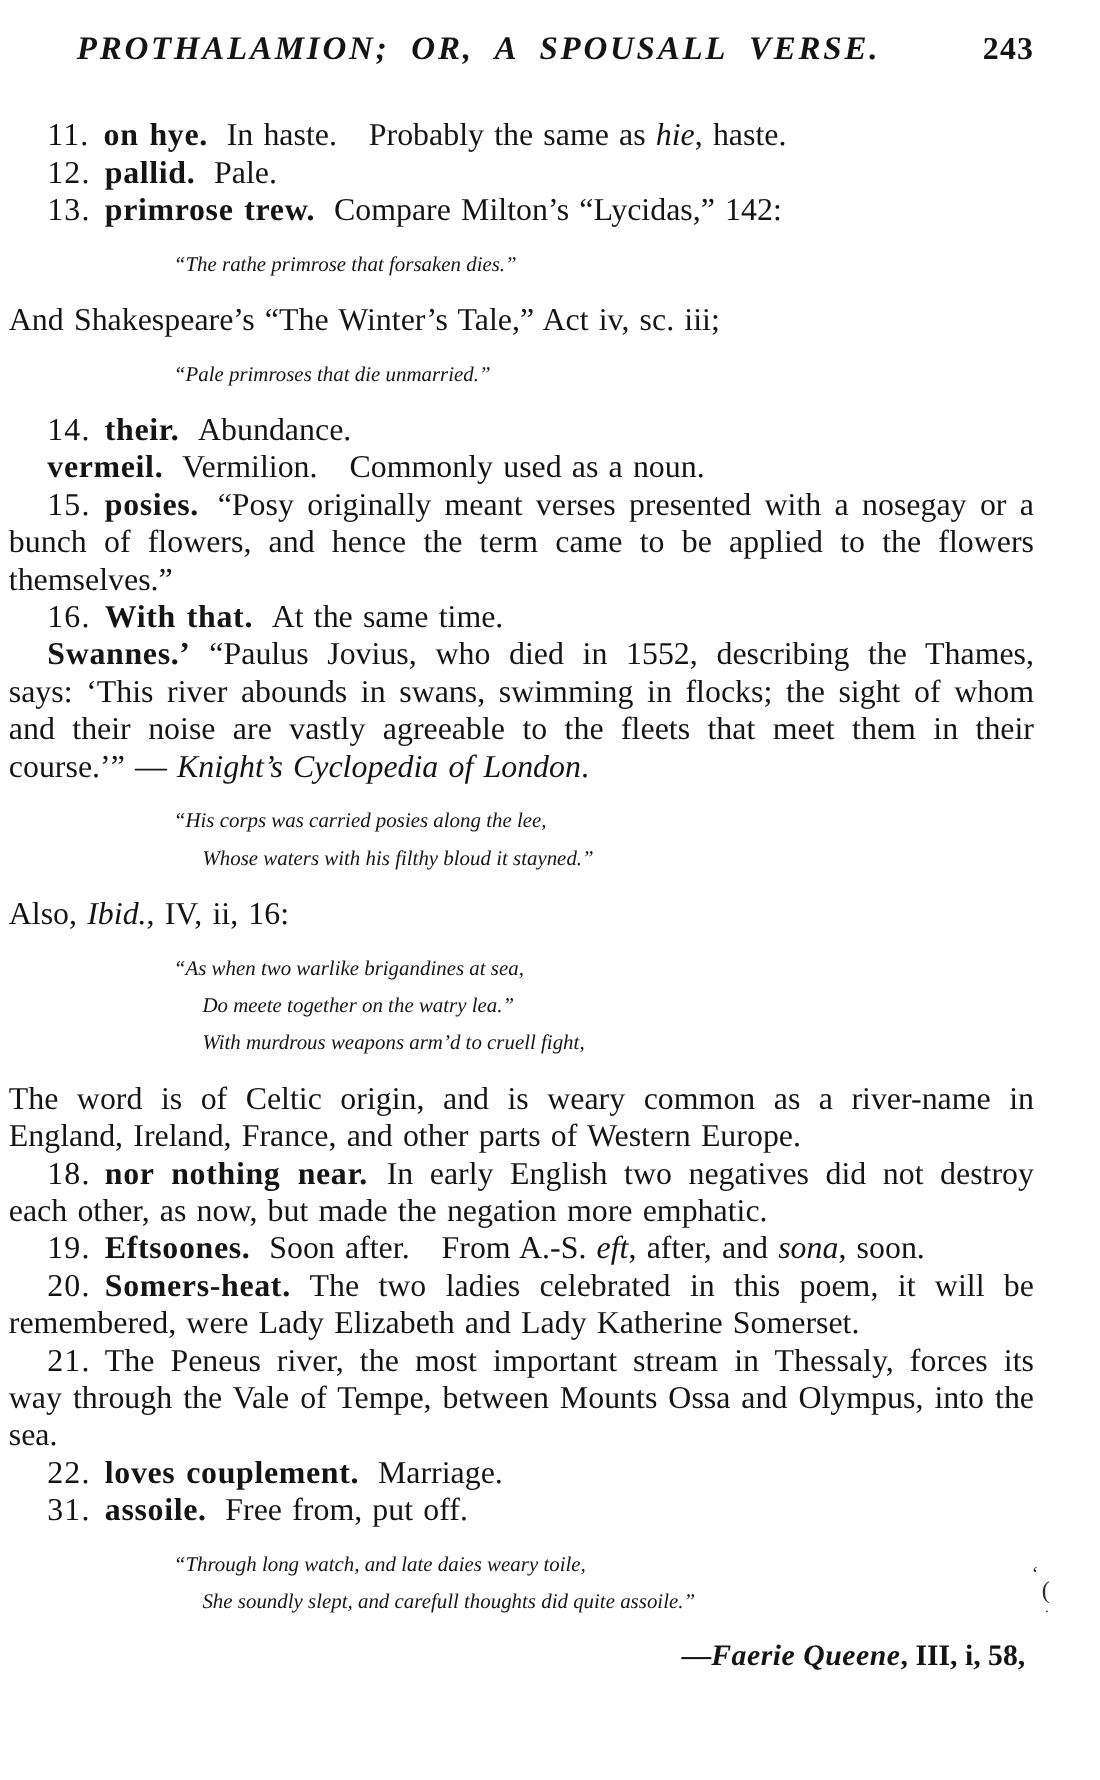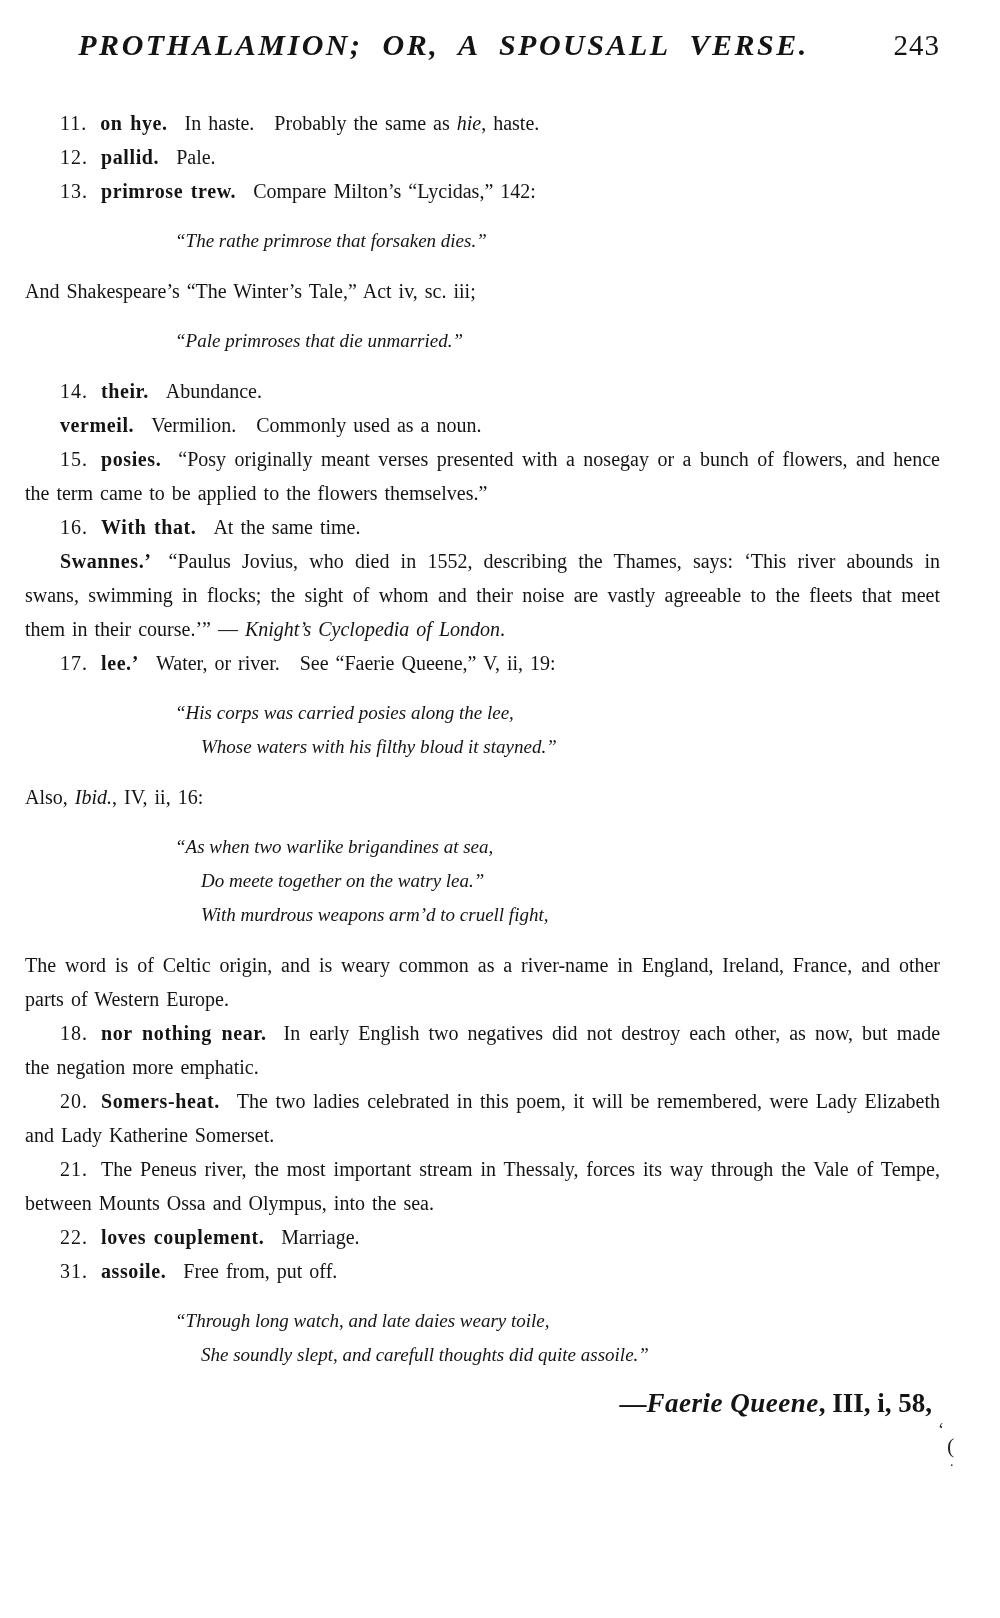--- a/index.html
+++ b/index.html
@@ -12,21 +12,21 @@
     height: 1618px;
     position: relative;
     overflow: hidden;
     font-family: "Liberation Serif", serif;
     color: #141414;
   }
   .page {
     box-sizing: border-box;
     width: 1000px;
     height: 1234px;
-    padding: 28px 60px 0 25px;
+    padding: 28px 60px 0 8px;
     position: relative;
   }
   
   .running-head {
     display: flex;
     align-items: baseline;
     margin-bottom: 44px;
   }
   .head-title {
     flex: 1;
@@ -35,26 +35,26 @@
     font-weight: 700;
     font-size: 30px;
     letter-spacing: 2.5px;
     word-spacing: 10px;
     white-space: nowrap;
   }
   .head-page {
     width: 78px;
     text-align: right;
     font-size: 29px;
-    font-weight: 400;
+    font-weight: 700;
     letter-spacing: 1px;
   }
   
   .note, .para {
-    font-size: 20px;
+    font-size: 29px;
     line-height: 34px;
     text-align: justify;
     word-spacing: 2px;
     margin: 0;
   }
   .note { text-indent: 35px; }
   .para { text-indent: 0; }
   .num {
     margin-right: 13px;
     letter-spacing: 1px;
@@ -118,33 +118,33 @@
       </div>
       <div class="para"><span>And Shakespeare’s “The Winter’s Tale,” Act iv, sc. iii;</span></div>
       <div class="quote">
         <div class="quote-line">“Pale primroses that die unmarried.”</div>
       </div>
       <div class="note"><span class="num">14.</span><span class="term">their.</span><span>Abundance.</span></div>
       <div class="note"><span class="term">vermeil.</span><span>Vermilion. Commonly used as a noun.</span></div>
       <div class="note"><span class="num">15.</span><span class="term">posies.</span><span>“Posy originally meant verses presented with a nosegay or a bunch of flowers, and hence the term came to be applied to the flowers themselves.”</span></div>
       <div class="note"><span class="num">16.</span><span class="term">With that.</span><span>At the same time.</span></div>
       <div class="note"><span class="term">Swannes.ʼ</span><span>“Paulus Jovius, who died in 1552, describing the Thames, says: ‘This river abounds in swans, swimming in flocks; the sight of whom and their noise are vastly agreeable to the fleets that meet them in their course.’” — </span><span class="i">Knight’s Cyclopedia of London</span><span>.</span></div>
-      <div class="note"><span class="num">17.</span><span class="term">lee.ʼ</span><span>Water, or river. See “Faerie Queene,” V, ii, 19:</span></div>
       <div class="quote">
         <div class="quote-line">“His corps was carried posies along the lee,</div>
         <div class="quote-line">Whose waters with his filthy bloud it stayned.”</div>
       </div>
       <div class="para"><span>Also, </span><span class="i">Ibid.</span><span>, IV, ii, 16:</span></div>
       <div class="quote">
         <div class="quote-line">“As when two warlike brigandines at sea,</div>
         <div class="quote-line">Do meete together on the watry lea.”</div>
         <div class="quote-line">With murdrous weapons arm’d to cruell fight,</div>
       </div>
       <div class="para"><span>The word is of Celtic origin, and is weary common as a river-name in England, Ireland, France, and other parts of Western Europe.</span></div>
       <div class="note"><span class="num">18.</span><span class="term">nor nothing near.</span><span>In early English two negatives did not destroy each other, as now, but made the negation more emphatic.</span></div>
+      <div class="note"><span class="num">19.</span><span class="term">Eftsoones.</span><span>Soon after. From A.-S. </span><span class="i">eft</span><span>, after, and </span><span class="i">sona</span><span>, soon.</span></div>
       <div class="note"><span class="num">20.</span><span class="term">Somers-heat.</span><span>The two ladies celebrated in this poem, it will be remembered, were Lady Elizabeth and Lady Katherine Somerset.</span></div>
       <div class="note"><span class="num">21.</span><span>The Peneus river, the most important stream in Thessaly, forces its way through the Vale of Tempe, between Mounts Ossa and Olympus, into the sea.</span></div>
       <div class="note"><span class="num">22.</span><span class="term">loves couplement.</span><span>Marriage.</span></div>
       <div class="note"><span class="num">31.</span><span class="term">assoile.</span><span>Free from, put off.</span></div>
       <div class="quote">
         <div class="quote-line">“Through long watch, and late daies weary toile,</div>
         <div class="quote-line">She soundly slept, and carefull thoughts did quite assoile.”</div>
       </div>
       <div class="attribution"><span>—</span><span class="i">Faerie Queene</span><span>, III, i, 58,</span></div>
     </div>

